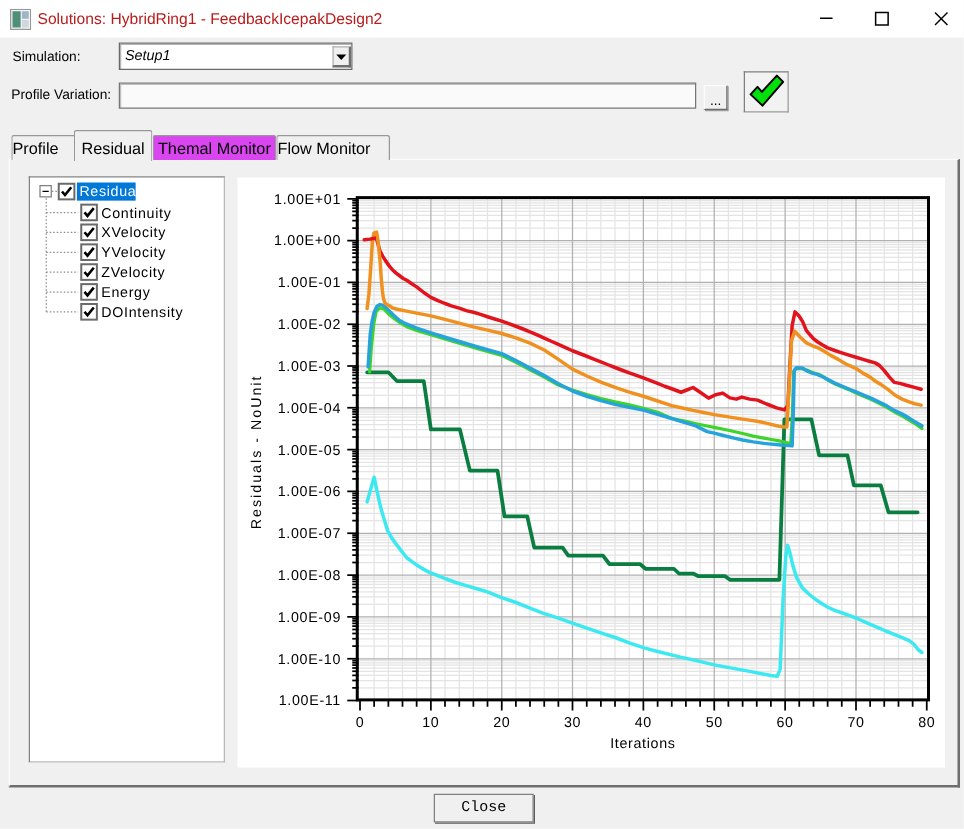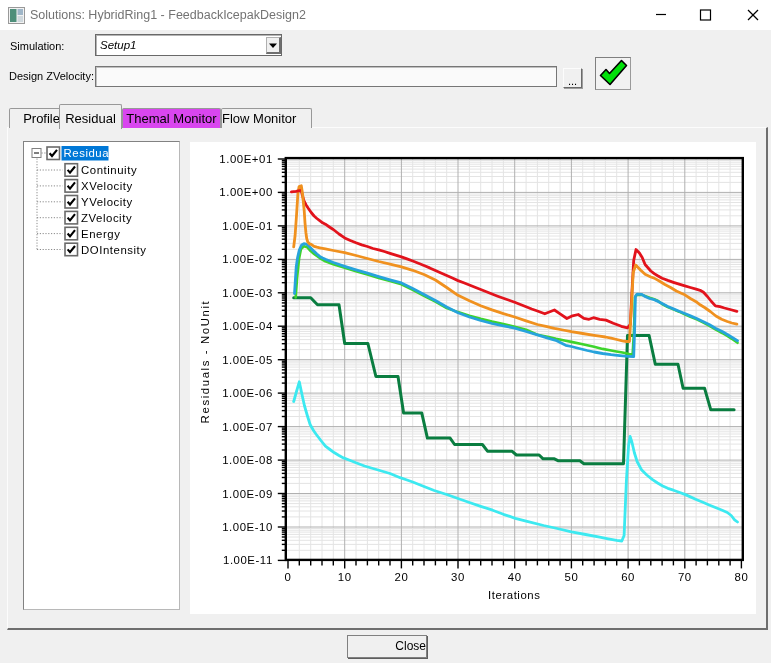--- a/index.html
+++ b/index.html
@@ -7,47 +7,47 @@
 </style></head>
 <body>
 
 <div class="abs" style="left:0;top:0;width:771px;height:30px;background:#fff;"></div>
 <svg class="abs" style="left:8px;top:7px" width="17" height="17" viewBox="0 0 17 17">
  <rect x="0.5" y="0.5" width="16" height="16" fill="#f2f2f2" stroke="#999"></rect>
  <rect x="2" y="2" width="6.5" height="13" fill="#4e8f7a"></rect>
  <rect x="9.5" y="2" width="5.5" height="6" fill="#9fb6c8"></rect>
  <rect x="9.5" y="9" width="5.5" height="6" fill="#cfd8dd"></rect>
 </svg>
-<div class="abs" style="left:30px;top:8px;font-size:12.5px;color:#737373;">Solutions: HybridRing1 - FeedbackIcepakDesign2</div>
+<div class="abs" style="left:30px;top:8px;font-size:12.5px;color:#b91c1c;">Solutions: HybridRing1 - FeedbackIcepakDesign2</div>
 <svg class="abs" style="left:645px;top:0" width="126px" height="30" viewBox="0 0 126 30" stroke="#000" stroke-width="1.2" fill="none">
  <line x1="11" y1="14.5" x2="21" y2="14.5"></line>
  <rect x="55.5" y="10" width="10" height="10"></rect>
  <line x1="103" y1="10" x2="113" y2="20"></line>
     <line x1="113" y1="10" x2="103" y2="20"></line>
 </svg>
 
 <div class="abs" style="left:10px;top:40px;font-size:11px;">Simulation:</div>
 <div class="abs" style="left:95px;top:34px;width:187px;height:22px;background:#fff;border:1px solid #696969;box-shadow:inset 1px 1px 0 #b4b4b4;"></div>
 <div class="abs" style="left:100px;top:39px;font-size:11.5px;font-style:italic;">Setup1</div>
 <div class="abs" style="left:266px;top:37px;width:15px;height:17px;background:#f0f0f0;border:1px solid #b0b0b0;border-right:2px solid #6e6e6e;border-bottom:2px solid #6e6e6e;"></div>
 <svg class="abs" style="left:266px;top:37px" width="15" height="17" viewBox="0 0 15 17">
     <path d="M3 6.5 L11 6.5 L7 11 Z" fill="#000"></path>
   </svg>
 
-<div class="abs" style="left:9px;top:70px;font-size:11px;">Design ZVelocity:</div>
+<div class="abs" style="left:9px;top:70px;font-size:11px;">Profile Variation:</div>
 <div class="abs" style="left:95px;top:66px;width:462px;height:21px;background:#fafafa;border:1px solid #767676;box-shadow:inset 1px 1px 0 #c0c0c0;"></div>
 <div class="abs" style="left:563px;top:68px;width:19px;height:20px;background:#f0f0f0;border:1px solid #6a6a6a;border-top-color:#fcfcfc;border-left-color:#fcfcfc;box-shadow:1px 1px 0 #9d9d9d;font-size:11px;text-align:center;line-height:24px;">...</div>
 <div class="abs" style="left:595px;top:57px;width:36px;height:33px;background:#f2f2f2;border:1px solid #9a9a9a;border-top-color:#7f7f7f;border-left-color:#7f7f7f;"></div>
 <svg class="abs" style="left:595px;top:57px" width="36" height="33" viewBox="0 0 36 33">
  <path d="M5.5 18.5 L11 12.5 L14.5 16.5 L26.5 3.5 L31.5 8.5 L15 27.5 Z" fill="#00e109" stroke="#000" stroke-width="1.6" stroke-linejoin="round"></path>
 </svg>
 
 <div class="abs" style="left:7px;top:127px;width:761px;height:503px;background:#f0f0f0;border:1px solid #fcfcfc;border-right:2px solid #6e6e6e;border-bottom:2px solid #6e6e6e;"></div>
 
-<div class="abs" style="left:9px;top:108px;width:52px;height:20px;background:#f0f0f0;border:1px solid #989898;border-bottom:none;border-radius:2px 2px 0 0;font-size:13px;text-align:right;line-height:20px;">Profile</div>
+<div class="abs" style="left:9px;top:108px;width:52px;height:20px;background:#f0f0f0;border:1px solid #989898;border-bottom:none;border-radius:2px 2px 0 0;font-size:13px;text-align:left;line-height:20px;">Profile</div>
 <div class="abs" style="left:122px;top:108px;width:99px;height:20px;background:#d946ef;border:1px solid #989898;border-bottom:none;border-radius:2px 2px 0 0;font-size:13px;text-align:center;line-height:20px;">Themal Monitor</div>
 <div class="abs" style="left:221px;top:108px;width:91px;height:20px;background:#f0f0f0;border:1px solid #989898;border-bottom:none;border-radius:2px 2px 0 0;font-size:13px;text-align:left;line-height:20px;">Flow Monitor</div>
 <div class="abs" style="left:59px;top:104px;width:63px;height:25px;background:#f0f0f0;border:1px solid #989898;border-bottom:none;border-radius:2px 2px 0 0;font-size:13px;text-align:center;line-height:27px;">Residual</div>
 
 <div class="abs" style="left:23px;top:141px;width:157px;height:469px;background:#fff;border:1px solid #828282;border-bottom-color:#b8b8b8;border-right-color:#b8b8b8;"></div>
 <div class="abs" style="left:23.5px;top:141.5px;width:155px;height:467px;">
     <svg width="155" height="467" viewBox="0 0 155 467" style="position:absolute;left:0;top:0" font-family="Liberation Sans, sans-serif" font-size="11.4" letter-spacing="0.55" fill="#000">
       <g stroke="#8a8a8a" stroke-width="1" stroke-dasharray="1.2 1.6">
         <line x1="13.0" y1="16.5" x2="13.0" y2="107.5"></line>
         <line x1="13.0" y1="28.0" x2="38.5" y2="28.0"></line>
@@ -419,12 +419,12 @@
         <text x="82.8" y="322.1" text-anchor="end">1.00E-08</text>
         <text x="82.8" y="355.5" text-anchor="end">1.00E-09</text>
         <text x="82.8" y="389.0" text-anchor="end">1.00E-10</text>
         <text x="82.8" y="422.4" text-anchor="end">1.00E-11</text>
 <text x="324.3" y="456.5" text-anchor="middle">Iterations</text>
 <text x="19.0" y="219.5" text-anchor="middle" letter-spacing="1.6" transform="rotate(-90 19.0 219.5)">Residuals - NoUnit</text>
 </g>
 </svg>
   </div>
 
-<div class="abs" style="left:347px;top:635px;width:80px;height:23px;background:#f0f0f0;border:1px solid #808080;box-shadow:1px 1px 0 #5e5e5e;font-size:12px;text-align:right;line-height:21px;">Close</div>
+<div class="abs" style="left:347px;top:635px;width:80px;height:23px;background:#f0f0f0;border:1px solid #808080;box-shadow:1px 1px 0 #5e5e5e;font-size:12px;text-align:center;line-height:21px;font-family:Liberation Mono, monospace;">Close</div>
 </body></html>

